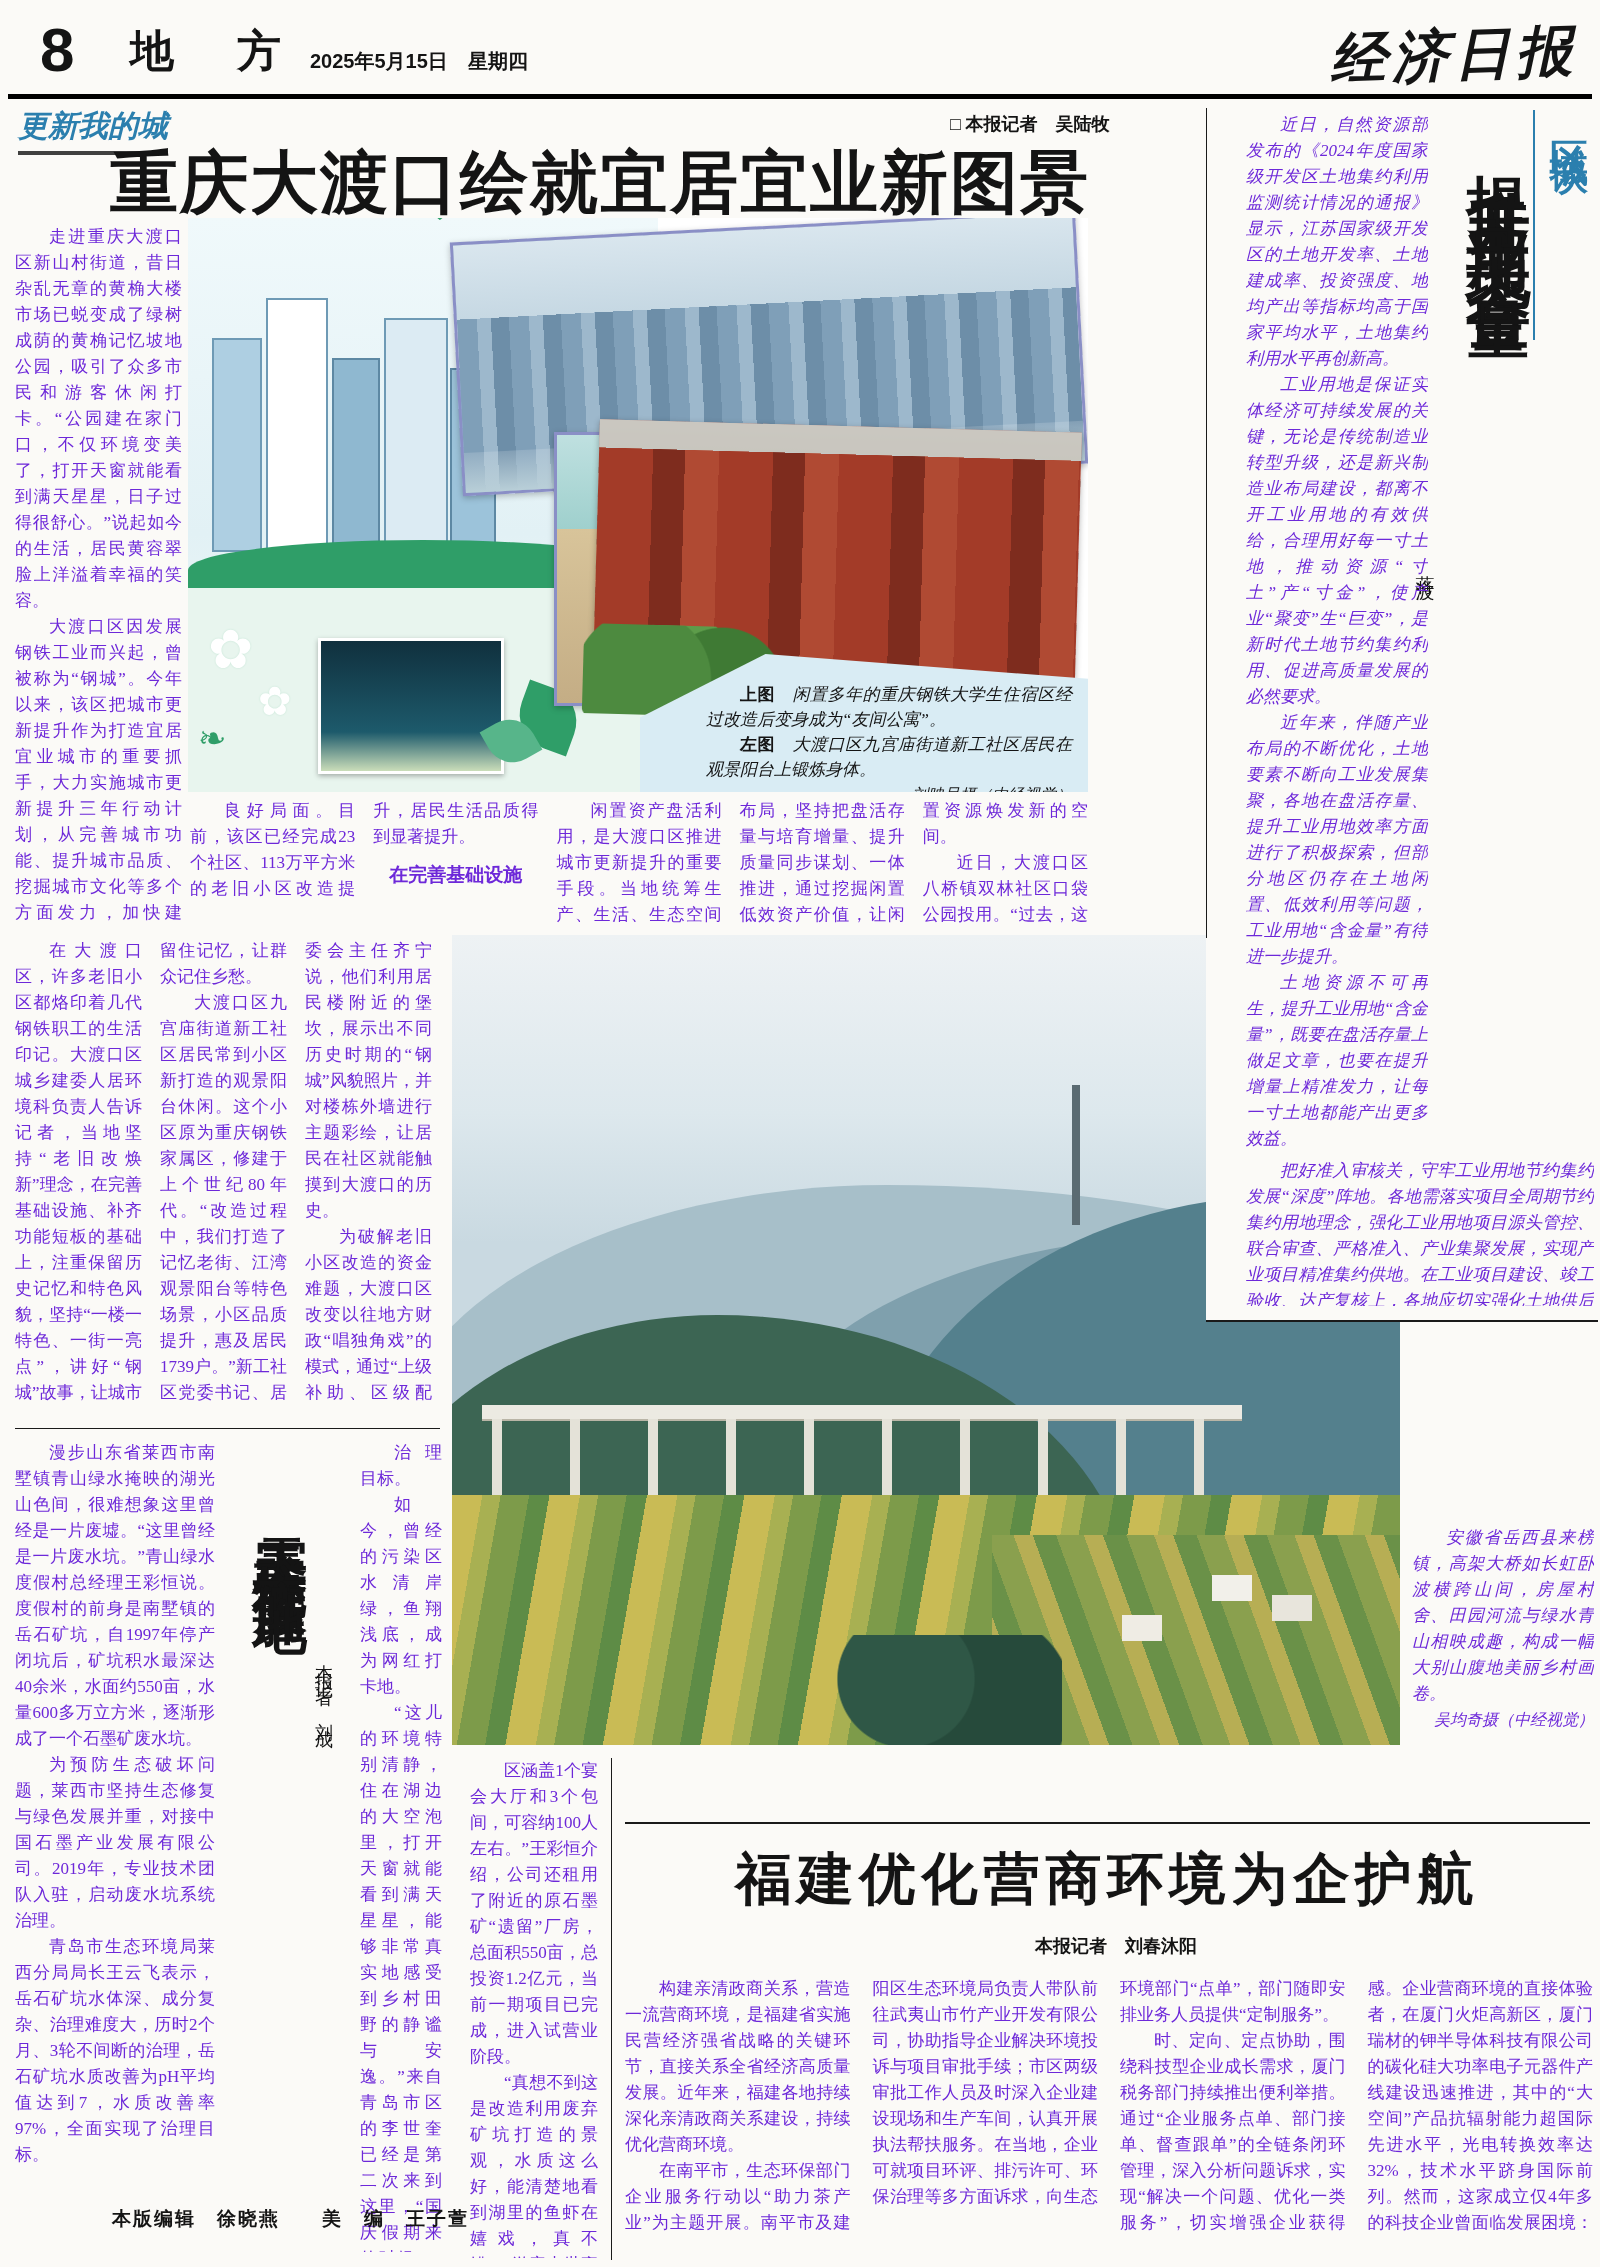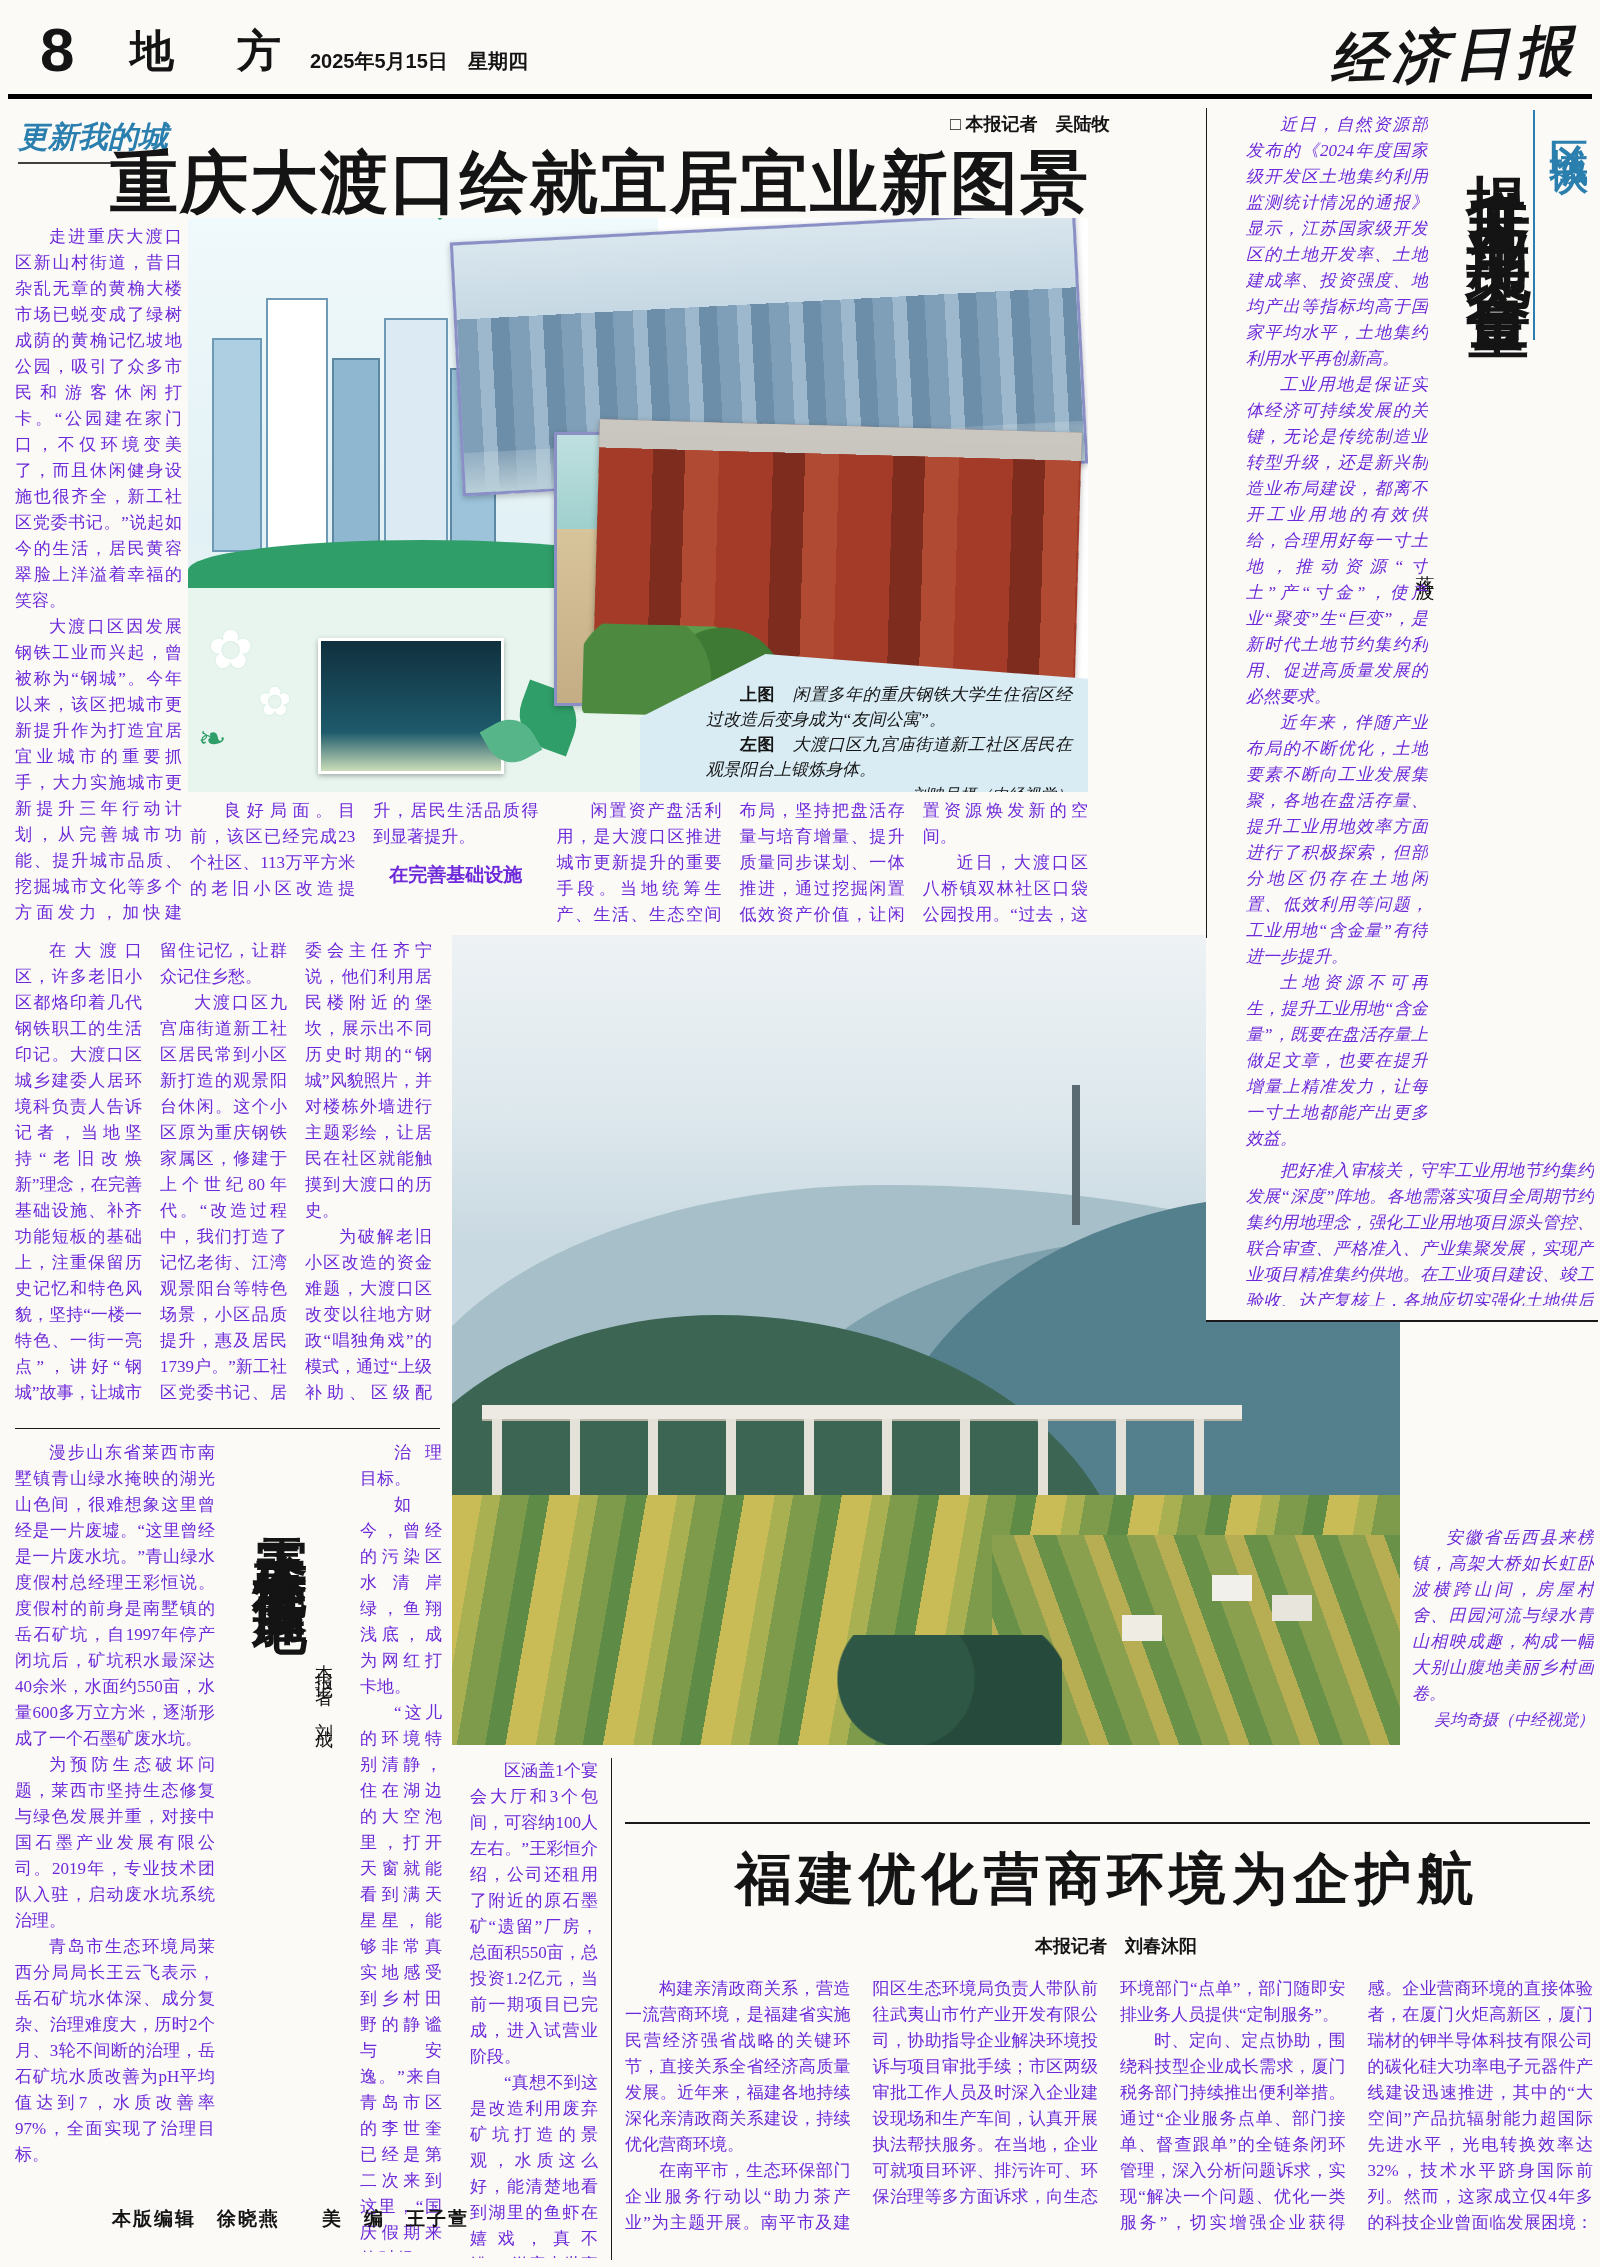--- a/index.html
+++ b/index.html
@@ -15,21 +15,21 @@
   .hline{border-top:1px solid #1a1a1a;height:0;}
   .vline{border-left:1px solid #1a1a1a;width:0;}
   
   .col-text{font-size:17px;line-height:26px;text-align:justify;overflow:hidden;color:#6d28d9;}
   .col-text p{margin:0;text-indent:2em;}
   .subhead{font-weight:700;text-align:center;font-size:19px;margin:12px 0 8px;text-indent:0;}
   .cols3{column-count:3;column-gap:18px;column-fill:auto;}
   .cols4{column-count:4;column-gap:22px;column-fill:auto;}
   .cols5{column-count:5;column-gap:18px;column-fill:auto;}
   .kai{font-style:italic;}
-  .kicker{font-size:30px;font-weight:700;font-style:italic;color:#2b7fae;border-bottom:2px solid #404040;padding-bottom:4px;margin-top:11px;}
+  .kicker{font-size:30px;font-weight:700;font-style:italic;color:#2b7fae;border-bottom:4px solid #404040;padding-bottom:4px;}
   .main-headline{font-size:68px;font-weight:900;letter-spacing:2px;text-align:center;white-space:nowrap;}
   .byline{font-size:18px;font-weight:700;}
   
   .vert{writing-mode:vertical-rl;}
   .side-headline{font-size:64px;font-weight:900;letter-spacing:14px;line-height:92px;}
   .side-label{font-size:38px;font-weight:700;color:#2b7fae;letter-spacing:8px;border-left:2px solid #2b7fae;padding-left:8px;}
   .side-author{font-size:19px;letter-spacing:6px;}
   .mine-title{font-size:54px;font-weight:900;letter-spacing:8px;line-height:64px;}
   .mine-byline{font-size:18px;letter-spacing:8px;}
   .fj-headline{font-size:56px;font-weight:900;letter-spacing:6px;text-align:center;white-space:nowrap;}
@@ -53,21 +53,21 @@
 <div class="abs toprule" style="left:8px;top:94px;width:1584px;"></div>
 
 <div class="abs kicker" style="left:18px;top:106px;">更新我的城</div>
 <div class="abs byline" style="left:950px;top:112px;width:250px;">
   <span>□</span>
   <span>本报记者　吴陆牧</span>
 </div>
 <div class="abs main-headline" style="left:20px;top:138px;width:1160px;">重庆大渡口绘就宜居宜业新图景</div>
 
 <div class="abs col-text" style="left:15px;top:224px;width:167px;height:704px;">
-    <p>走进重庆大渡口区新山村街道，昔日杂乱无章的黄桷大楼市场已蜕变成了绿树成荫的黄桷记忆坡地公园，吸引了众多市民和游客休闲打卡。“公园建在家门口，不仅环境变美了，而且休闲健身设施也很齐全，新工社区党委书记。”说起如今的生活，居民黄容翠脸上洋溢着幸福的笑容。</p>
+    <p>走进重庆大渡口区新山村街道，昔日杂乱无章的黄桷大楼市场已蜕变成了绿树成荫的黄桷记忆坡地公园，吸引了众多市民和游客休闲打卡。“公园建在家门口，不仅环境变美了，打开天窗就能看到满天星星，日子过得很舒心。”说起如今的生活，居民黄容翠脸上洋溢着幸福的笑容。</p>
     <p>大渡口区因发展钢铁工业而兴起，曾被称为“钢城”。今年以来，该区把城市更新提升作为打造宜居宜业城市的重要抓手，大力实施城市更新提升三年行动计划，从完善城市功能、提升城市品质、挖掘城市文化等多个方面发力，加快建设“闻者向往、来者留恋、居者自豪”的美丽大渡口，让城市更新成果更多惠及人民群众。</p>
   </div>
 
 <div class="abs" style="left:188px;top:218px;width:900px;height:574px;background:#ffffff;overflow:hidden;">
 
   <div class="abs" style="left:0;top:0;width:470px;height:574px;background:linear-gradient(180deg,#f0f9fb 0%,#e2f1f5 55%,#f6fbf8 100%);">
     <div class="abs" style="left:-40px;top:-60px;width:300px;height:140px;border:16px solid #2f9e68;border-radius:50%;border-color:#2f9e68 transparent transparent transparent;transform:rotate(8deg);"></div>
     <div class="abs" style="left:24px;top:120px;width:46px;height:210px;background:#aecfe2;border:2px solid #6e9ab5;"></div>
     <div class="abs" style="left:78px;top:80px;width:58px;height:250px;background:#ffffff;border:2px solid #6e9ab5;"></div>
     <div class="abs" style="left:144px;top:140px;width:44px;height:190px;background:#8fb8d0;border:2px solid #5d88a3;"></div>

